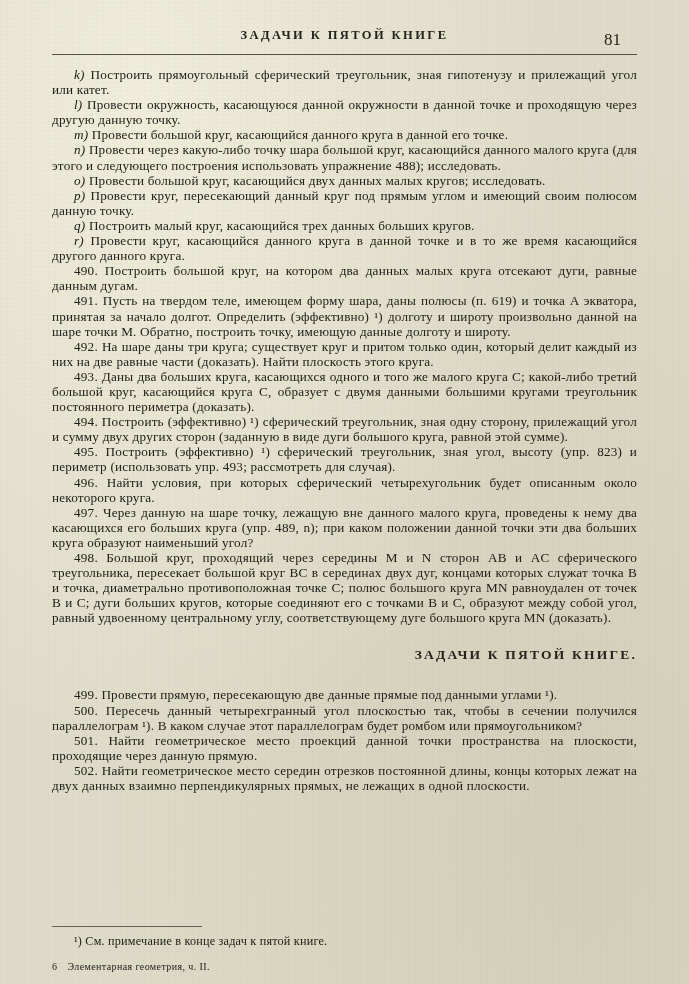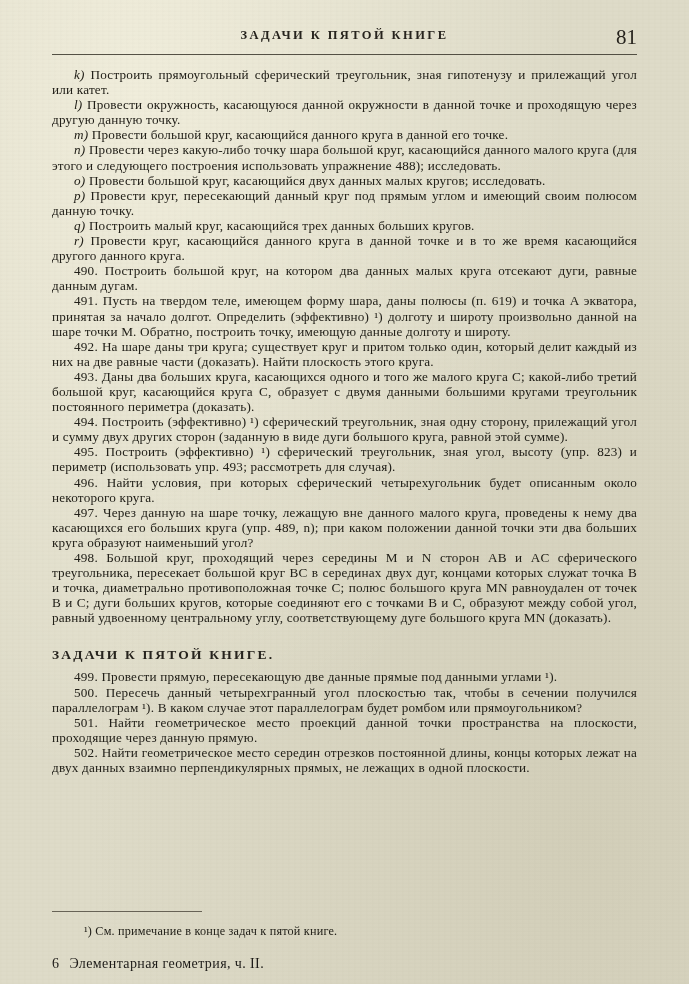--- a/index.html
+++ b/index.html
@@ -47,23 +47,23 @@
   }
   .running-title {
     font-size: 12.5px;
     letter-spacing: 2.4px;
     font-weight: bold;
     text-transform: uppercase;
     color: #26231d;
   }
   .folio {
     position: absolute;
-    right: 0;
+    right: 16px;
     bottom: 0;
-    font-size: 21px;
+    font-size: 17px;
     color: #26231d;
   }
   .rule {
     border: 0;
     border-top: 1px solid #3a362c;
     margin: 4px 0 12px 0;
     opacity: 0.85;
   }
   p {
     margin: 0;
@@ -77,51 +77,51 @@
   p.ind {
     text-indent: 22px;
   }
   .num {
     font-weight: normal;
   }
   .it {
     font-style: italic;
   }
   .section-title {
-    text-align: left;
+    text-align: right;
     font-size: 13.5px;
     font-weight: bold;
     letter-spacing: 2.2px;
-    margin: 22px 0 6px 0;
+    margin: 22px 0 24px 0;
     color: #26231d;
   }
   .footnote-wrap {
     position: absolute;
     left: 52px;
     right: 52px;
     bottom: 34px;
   }
   .footnote-rule {
     border: 0;
     border-top: 1px solid #4a453a;
     width: 150px;
     margin: 0 0 7px 0;
     opacity: 0.8;
   }
   .footnote {
     font-size: 12.2px;
     line-height: 14px;
     text-indent: 20px;
-    margin: 12px;
+    margin: 2px;
   }
   .signature {
     position: absolute;
     left: 52px;
     bottom: 12px;
-    font-size: 14px;
+    font-size: 10px;
     letter-spacing: 0.4px;
   }
   .sig-num {
     margin-right: 10px;
   }
   .blk {
     margin-top: 6px;
   }
 </style>
 </head>

